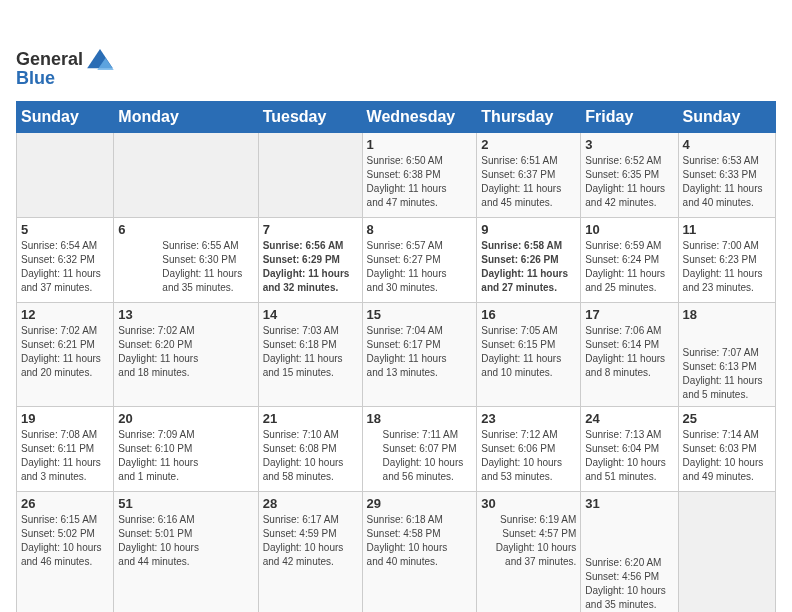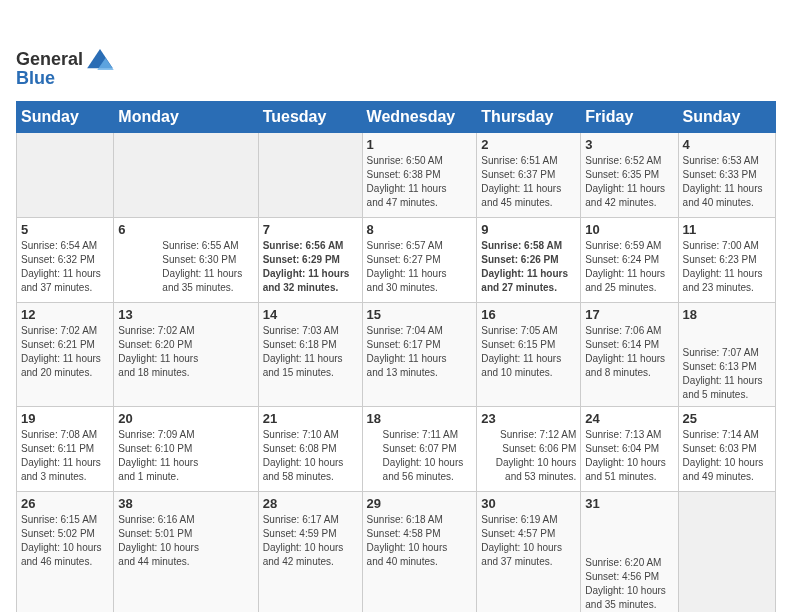--- a/index.html
+++ b/index.html
@@ -271,21 +271,21 @@
         </td>
         <td>
           <span class="day-number">18</span>
           <div class="day-info" style="white-space: pre-line; margin-left: 16px;">Sunrise: 7:11 AM
 Sunset: 6:07 PM
 Daylight: 10 hours
 and 56 minutes.</div>
         </td>
         <td>
           <span class="day-number">23</span>
-          <div class="day-info" style="white-space: pre-line; text-align: right;">Sunrise: 7:12 AM
+          <div class="day-info" style="white-space: pre-line;">Sunrise: 7:12 AM
 Sunset: 6:06 PM
 Daylight: 10 hours
 and 53 minutes.</div>
         </td>
         <td>
           <span class="day-number">24</span>
           <div class="day-info" style="white-space: pre-line;">Sunrise: 7:13 AM
 Sunset: 6:04 PM
 Daylight: 10 hours
 and 51 minutes.</div>
@@ -300,21 +300,21 @@
       </tr>
       <tr>
         <td>
           <span class="day-number">26</span>
           <div class="day-info" style="white-space: pre-line;">Sunrise: 6:15 AM
 Sunset: 5:02 PM
 Daylight: 10 hours
 and 46 minutes.</div>
         </td>
         <td>
-          <span class="day-number">38</span>
+          <span class="day-number">51</span>
           <div class="day-info" style="white-space: pre-line;">Sunrise: 6:16 AM
 Sunset: 5:01 PM
 Daylight: 10 hours
 and 44 minutes.</div>
         </td>
         <td>
           <span class="day-number">28</span>
           <div class="day-info" style="white-space: pre-line;">Sunrise: 6:17 AM
 Sunset: 4:59 PM
 Daylight: 10 hours
@@ -322,21 +322,21 @@
         </td>
         <td>
           <span class="day-number">29</span>
           <div class="day-info" style="white-space: pre-line;">Sunrise: 6:18 AM
 Sunset: 4:58 PM
 Daylight: 10 hours
 and 40 minutes.</div>
         </td>
         <td>
           <span class="day-number">30</span>
-          <div class="day-info" style="white-space: pre-line;">Sunrise: 6:19 AM
+          <div class="day-info" style="white-space: pre-line; text-align: right;">Sunrise: 6:19 AM
 Sunset: 4:57 PM
 Daylight: 10 hours
 and 37 minutes.</div>
         </td>
         <td>
           <span class="day-number">31</span>
           <div class="day-info" style="white-space: pre-line; margin-top: 45px;">Sunrise: 6:20 AM
 Sunset: 4:56 PM
 Daylight: 10 hours
 and 35 minutes.</div>

